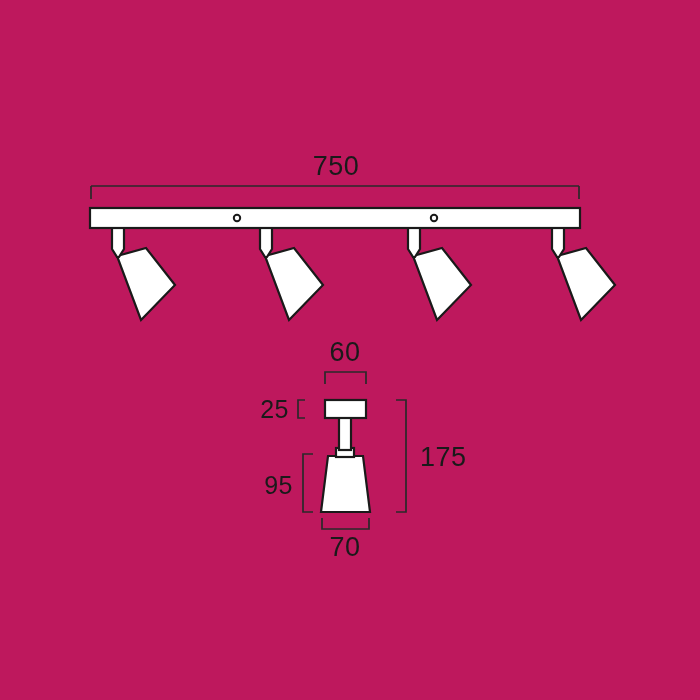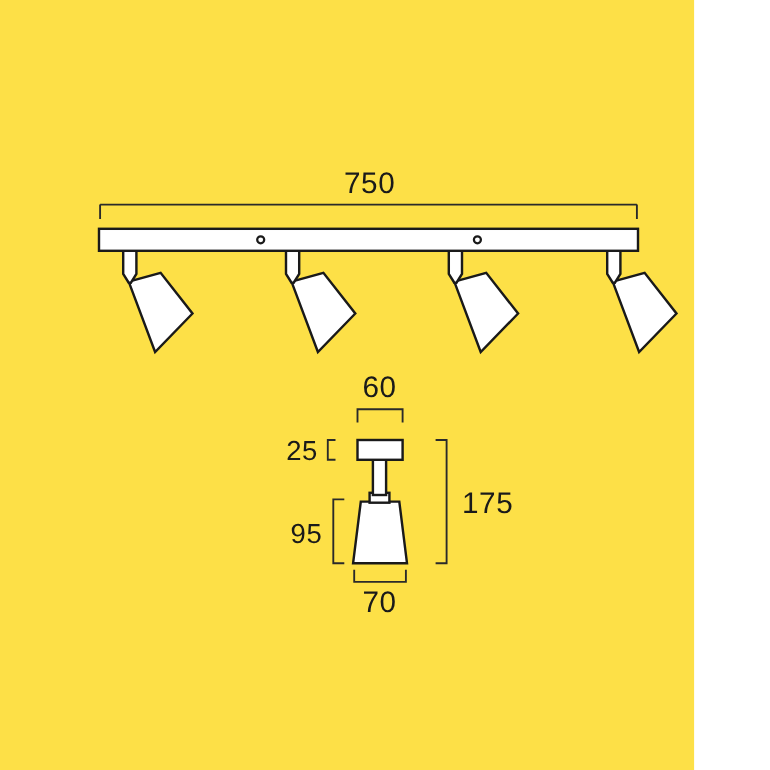--- a/index.html
+++ b/index.html
@@ -9,23 +9,23 @@
     background: #ffffff;
   }
   body {
     width: 700px;
     height: 700px;
     font-family: "Liberation Sans", sans-serif;
     overflow: hidden;
   }
   #drawing-root {
     position: relative;
-    width: 631px;
+    width: 700px;
     height: 700px;
-    background: #fde047;
+    background: #be185d;
   }
   svg#tech-drawing {
     display: block;
     width: 700px;
     height: 700px;
   }
   .outline {
     fill: #ffffff;
     stroke: #1a1a1a;
     stroke-width: 2.2;

